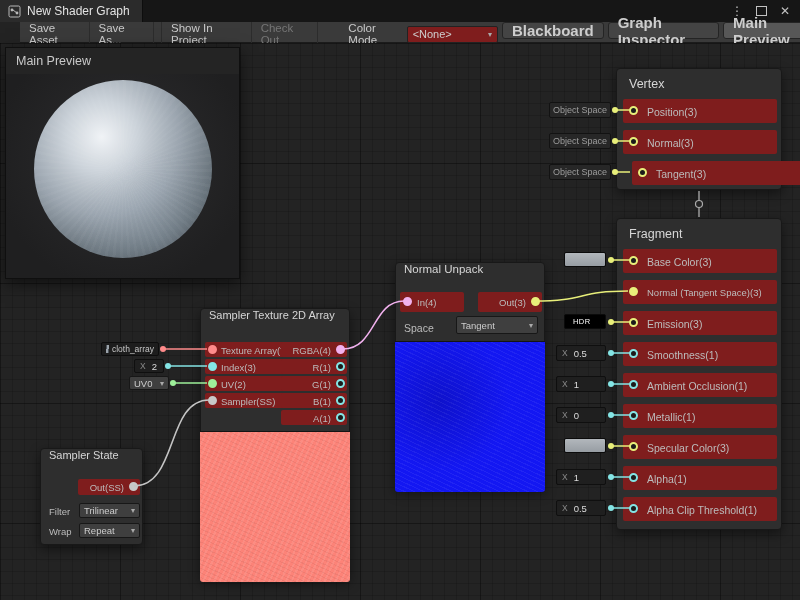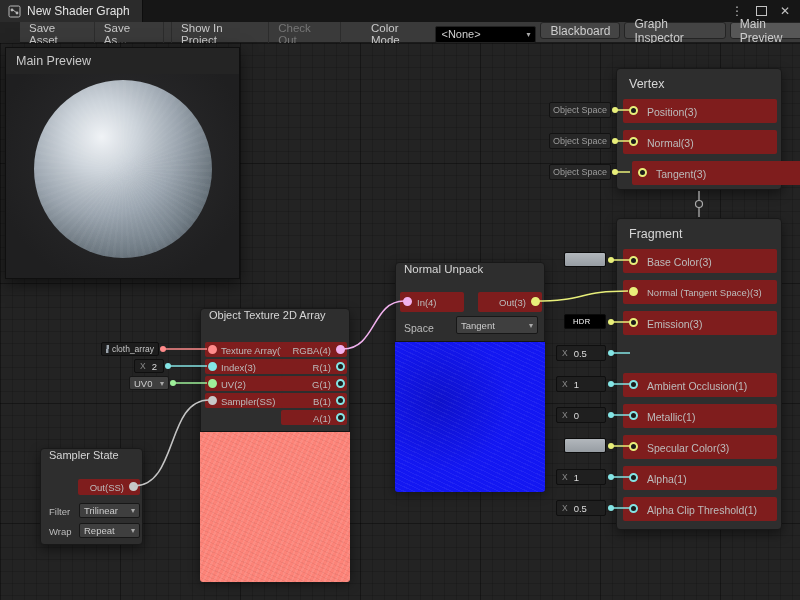--- a/index.html
+++ b/index.html
@@ -19,26 +19,26 @@
 
   
   .toolbar{position:absolute;left:0;top:22px;width:800px;height:21px;background:#3a3a3a;
            border-bottom:1px solid #1b1b1b;display:flex;align-items:flex-start;box-sizing:border-box;margin-left:20px;}
   .tbtn{display:flex;align-items:center;padding:0 9px;color:#c9c9c9;font-size:11.5px;
         border-right:1px solid #2c2c2c;cursor:default;}
   .tbtn.gap{margin-left:7px;border-left:1px solid #2c2c2c;}
   .tbtn.disabled{color:#757575;}
   .cmgroup{display:flex;align-items:center;margin-left:30px;gap:7px;}
   .cmlabel{color:#c9c9c9;font-size:11.5px;}
-  .tb-dd{width:92px;height:15px;background:#000000;border:1px solid #222;border-radius:2px;
+  .tb-dd{width:92px;height:15px;background:#7f1d1d;border:1px solid #222;border-radius:2px;
          display:flex;align-items:center;justify-content:space-between;padding:0 5px;
          color:#cfcfcf;font-size:11px;}
   .tb-right{margin-left:auto;display:flex;align-items:center;padding-right:2px;}
   .boxbtn{height:15px;display:flex;align-items:center;padding:0 9px;margin-left:4px;
-          background:#444;border:1px solid #242424;border-radius:3px;color:#cdcdcd;font-size:12px;}
+          background:#444;border:1px solid #242424;border-radius:3px;color:#cdcdcd;font-size:15px;font-weight:bold;}
   .boxbtn.active{background:#575757;}
   .caret{font-size:8px;color:#aaa;margin-left:4px;}
 
   
   .canvasbg{position:absolute;left:0;top:43px;width:800px;height:557px;background-color:#232323;
     background-image:
       linear-gradient(rgba(0,0,0,.28) 1px,transparent 1px),
       linear-gradient(90deg,rgba(0,0,0,.28) 1px,transparent 1px),
       linear-gradient(rgba(0,0,0,.13) 1px,transparent 1px),
       linear-gradient(90deg,rgba(0,0,0,.13) 1px,transparent 1px);
@@ -180,20 +180,24 @@
       <span class="plabel" style="left:24px;top:8px;">Base Color(3)</span>
     </div>
     <div class="prow" style="left:6px;top:61px;width:154px;height:24px;">
       <span class="p pc3 pf" style="left:6px;top:7px;"></span>
       <span class="plabel" style="left:24px;top:8px;font-size:9.5px;">Normal (Tangent Space)(3)</span>
     </div>
     <div class="prow" style="left:6px;top:92px;width:154px;height:24px;">
       <span class="p pc3" style="left:6px;top:7px;"></span>
       <span class="plabel" style="left:24px;top:8px;">Emission(3)</span>
     </div>
+    <div class="prow" style="left:6px;top:123px;width:154px;height:24px;">
+      <span class="p pc1" style="left:6px;top:7px;"></span>
+      <span class="plabel" style="left:24px;top:8px;">Smoothness(1)</span>
+    </div>
     <div class="prow" style="left:6px;top:154px;width:154px;height:24px;">
       <span class="p pc1" style="left:6px;top:7px;"></span>
       <span class="plabel" style="left:24px;top:8px;">Ambient Occlusion(1)</span>
     </div>
     <div class="prow" style="left:6px;top:185px;width:154px;height:24px;">
       <span class="p pc1" style="left:6px;top:7px;"></span>
       <span class="plabel" style="left:24px;top:8px;">Metallic(1)</span>
     </div>
     <div class="prow" style="left:6px;top:216px;width:154px;height:24px;">
       <span class="p pc3" style="left:6px;top:7px;"></span>
@@ -235,21 +239,21 @@
   <span class="od odY" style="left:608px;top:257px;"></span>
   <span class="od odY" style="left:608px;top:319px;"></span>
   <span class="od odC" style="left:608px;top:350px;"></span>
   <span class="od odC" style="left:608px;top:381px;"></span>
   <span class="od odC" style="left:608px;top:412px;"></span>
   <span class="od odY" style="left:608px;top:443px;"></span>
   <span class="od odC" style="left:608px;top:474px;"></span>
   <span class="od odC" style="left:608px;top:505px;"></span>
 
   <div class="node" style="left:200px;top:308px;width:150px;height:272px;">
-    <div class="ntitle sm">Object Texture 2D Array</div>
+    <div class="ntitle sm">Sampler Texture 2D Array</div>
     <div class="prow" style="left:4px;top:33px;width:102px;height:15px;">
       <span class="p pct pf" style="left:3px;top:3px;"></span>
       <span class="plabel sm" style="left:16px;top:4px;">Texture Array(T2A)</span>
     </div>
     <div class="prow" style="left:4px;top:50px;width:102px;height:15px;">
       <span class="p pc1 pf" style="left:3px;top:3px;"></span>
       <span class="plabel sm" style="left:16px;top:4px;">Index(3)</span>
     </div>
     <div class="prow" style="left:4px;top:67px;width:102px;height:15px;">
       <span class="p pc2 pf" style="left:3px;top:3px;"></span>

